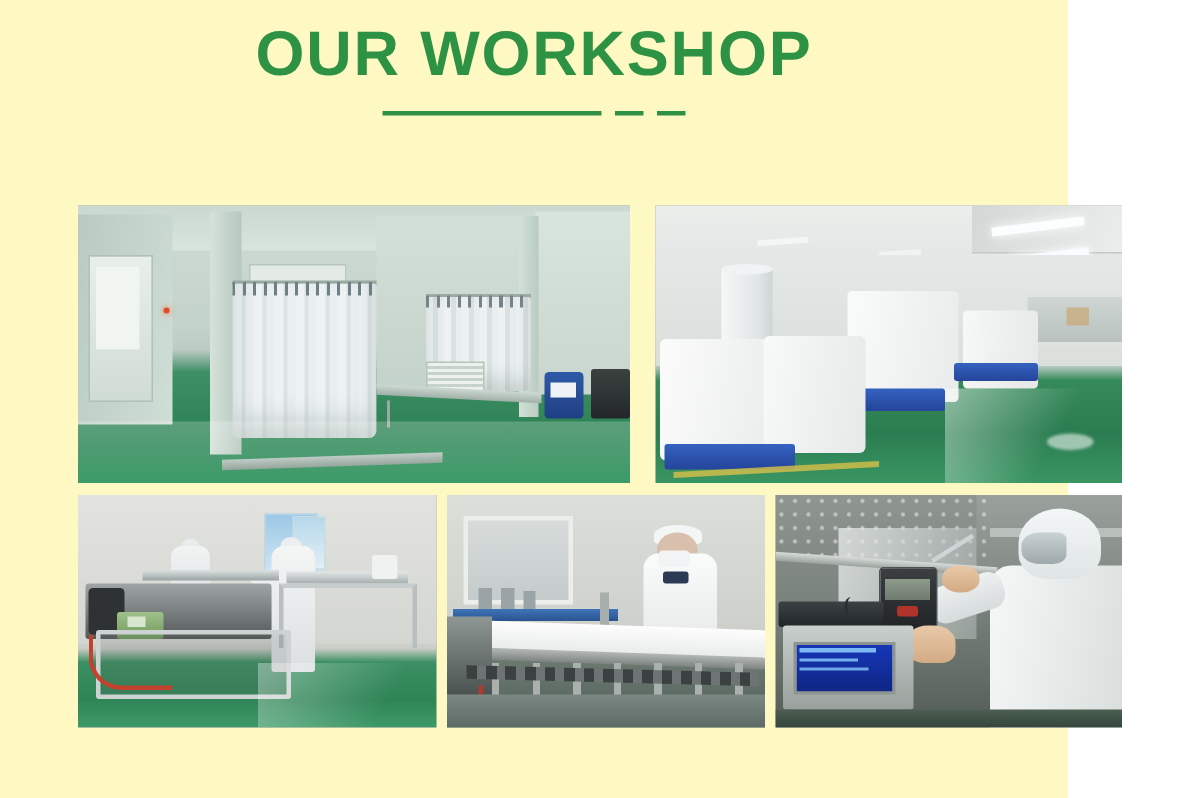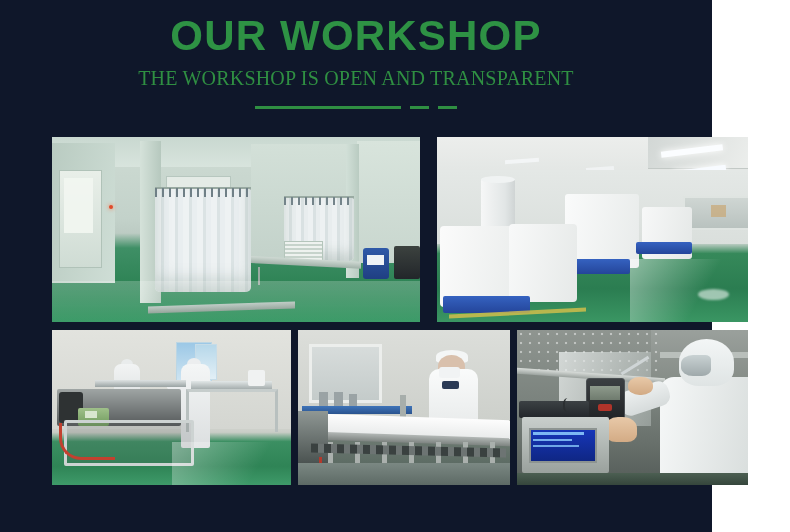--- a/index.html
+++ b/index.html
@@ -1,18 +1,18 @@
 <!DOCTYPE html>
 <html><head>
 <meta charset="utf-8">
 <style>
   html,body{margin:0;padding:0;background:#ffffff;}
   body{width:790px;height:532px;overflow:hidden;
        font-family:"Liberation Sans",sans-serif;}
-  .page{position:relative;width:712px;height:532px;background:#0f172a;}
+  .page{position:relative;width:712px;height:532px;background:#fef9c3;}
 
   
   .header{padding-top:14px;text-align:center;}
   .title{font-family:"Liberation Sans",sans-serif;font-weight:bold;
          font-size:42px;letter-spacing:1.2px;color:#2e9244;line-height:1.05;}
   .subtitle{font-family:"Liberation Serif",serif;font-size:20px;
             color:#2f8f42;letter-spacing:.2px;margin-top:9px;}
 
   .divider{margin-top:14px;display:flex;justify-content:center;
            align-items:center;gap:9px;height:6px;}
@@ -285,21 +285,20 @@
   .p5 .floor{position:absolute;left:0;top:92%;width:100%;height:8%;
      background:linear-gradient(#4c5f52,#35463c);}
 </style>
 </head>
 <body>
 
 <div class="page">
 
   <div class="header">
     <div class="title">OUR WORKSHOP</div>
-    <div class="subtitle">THE WORKSHOP IS OPEN AND TRANSPARENT</div>
     <div class="divider">
       <span class="dash-long"></span>
       <span class="dash-short"></span>
       <span class="dash-short"></span>
     </div>
   </div>
 
   <div class="grid">
 
     <div class="row top">

